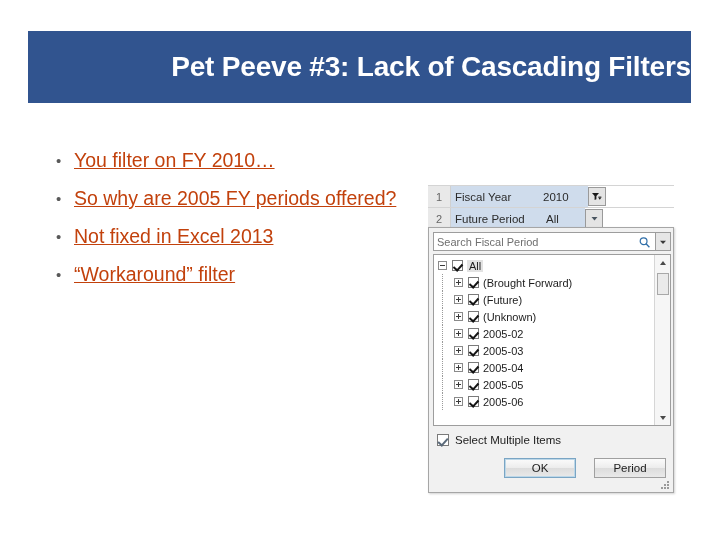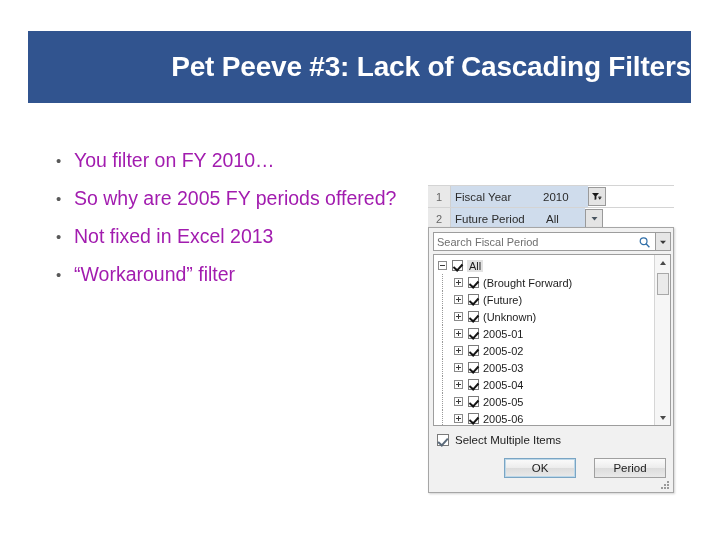--- a/index.html
+++ b/index.html
@@ -52,24 +52,25 @@
   }
   .bullet-dot {
     color: #595959;
     font-size: 15px;
     line-height: 25px;
     width: 18px;
     flex: 0 0 18px;
     text-align: left;
   }
   .bullet-label {
-    color: #a21caf;
+    color: #c2410c;
     font-size: 19.5px;
     line-height: 25px;
     font-weight: normal;
+    text-decoration: underline;
   }
 
   
   #excel-shot {
     position: absolute;
     left: 414px;
     top: 180px;
     width: 252px;
     height: 316px;
   }
@@ -487,26 +488,20 @@
           <div class="tree-item child">
             <span class="dotline"></span>
             <span class="tree-toggle plus"></span>
             <span class="tree-check checked"></span>
             <span class="tree-text">(Unknown)</span>
           </div>
           <div class="tree-item child">
             <span class="dotline"></span>
             <span class="tree-toggle plus"></span>
             <span class="tree-check checked"></span>
-            <span class="tree-text">2005-01</span>
-          </div>
-          <div class="tree-item child">
-            <span class="dotline"></span>
-            <span class="tree-toggle plus"></span>
-            <span class="tree-check checked"></span>
             <span class="tree-text">2005-02</span>
           </div>
           <div class="tree-item child">
             <span class="dotline"></span>
             <span class="tree-toggle plus"></span>
             <span class="tree-check checked"></span>
             <span class="tree-text">2005-03</span>
           </div>
           <div class="tree-item child">
             <span class="dotline"></span>

